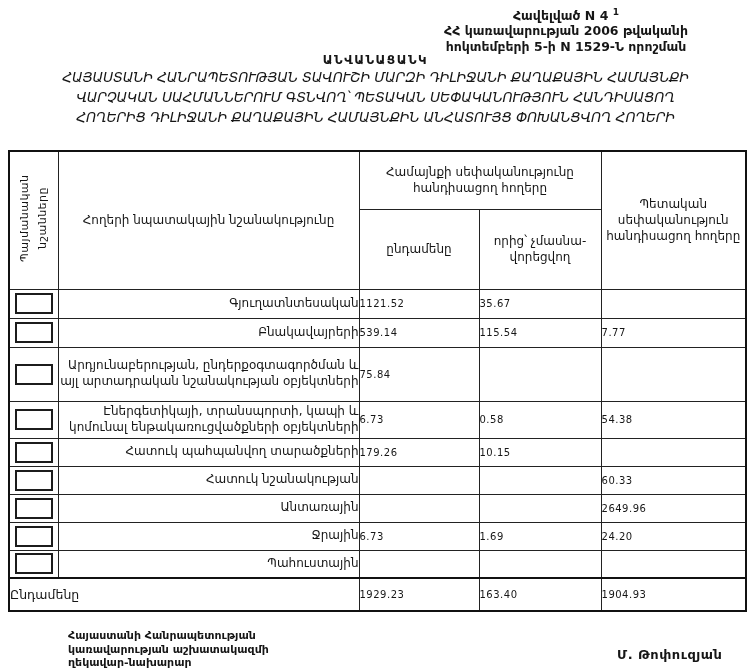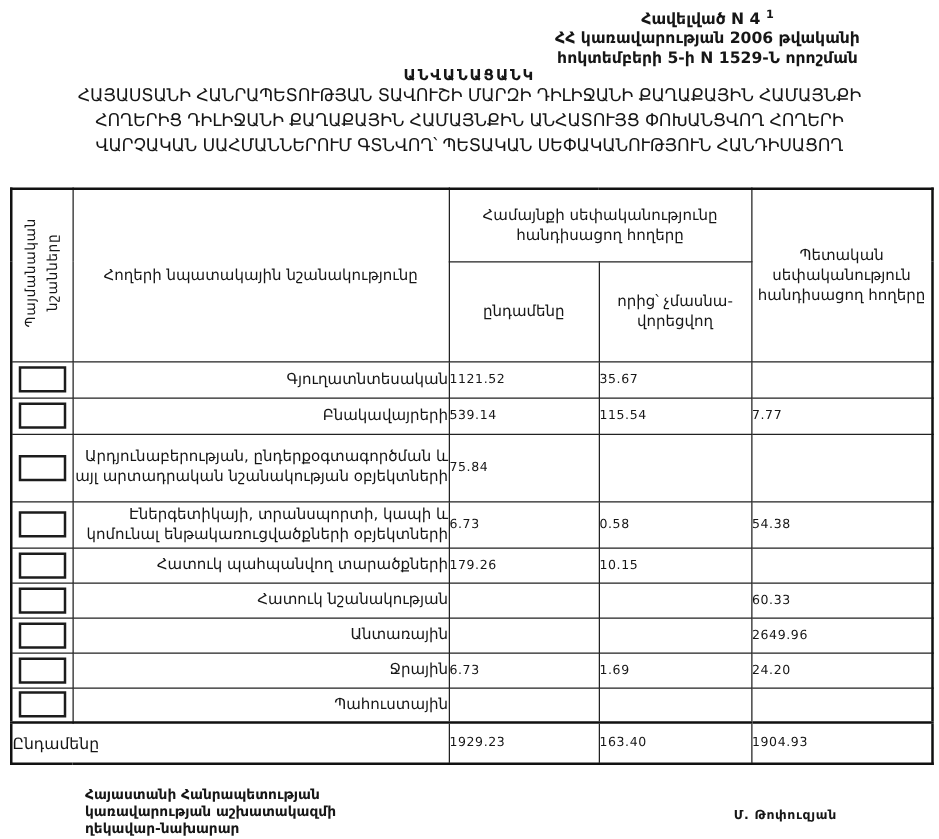--- a/index.html
+++ b/index.html
@@ -10,21 +10,21 @@
   }
   
   .appendix {
     position:absolute; top:7px; left:388px; width:356px;
     text-align:center; font-weight:bold; font-size:12.5px; line-height:1.22;
   }
   .appendix sup { font-size:9px; }
   
   .title-block { position:absolute; top:53px; left:0; width:751px; text-align:center; }
   .title-heading { font-size:12px; font-weight:bold; letter-spacing:1.5px; }
-  .title-line { font-size:14px; line-height:20px; letter-spacing:-0.2px; }
+  .title-line { font-size:14px; line-height:20px; letter-spacing:-0.2px;font-style:italic; }
   
   table.land-table {
     position:absolute; top:150px; left:8px; width:737px;
     border-collapse:collapse; table-layout:fixed;
   }
   table.land-table td, table.land-table th {
     border:1.5px solid #222; padding:0; font-weight:normal;
   }
   table.land-table { border:2.5px solid #111; }
   .h-cell { font-size:12px; text-align:center; vertical-align:middle; line-height:1.35; }
@@ -45,38 +45,38 @@
   .c-label { font-size:12px; text-align:right; vertical-align:middle; padding:2px 4px 2px 7px; line-height:1.3; }
   .c-num { font-size:10px; text-align:left; vertical-align:middle; letter-spacing:0.5px; }
   .total-label { font-size:12.5px; text-align:left; vertical-align:middle; padding-left:68px; }
   tr.total-row td { border-top:2px solid #111; }
   
   .footer-left {
     position:absolute; left:68px; top:629px;
     font-size:11px; font-weight:bold; line-height:13.5px;
   }
   .signature {
-    position:absolute; left:587px; top:647px;
-    font-size:10px; font-weight:bold; letter-spacing:0.5px;
+    position:absolute; left:617px; top:647px;
+    font-size:13px; font-weight:bold; letter-spacing:0.5px;
   }
 </style>
 </head>
 <body>
 
 <div class="appendix">
   <div><span>Հավելված N 4</span>&nbsp;<sup>1</sup></div>
   <div>ՀՀ կառավարության 2006 թվականի</div>
   <div>հոկտեմբերի 5-ի N 1529-Ն որոշման</div>
 </div>
 
 <div class="title-block">
   <div class="title-heading">ԱՆՎԱՆԱՑԱՆԿ</div>
   <div class="title-line">ՀԱՅԱՍՏԱՆԻ ՀԱՆՐԱՊԵՏՈՒԹՅԱՆ ՏԱՎՈՒՇԻ ՄԱՐԶԻ ԴԻԼԻՋԱՆԻ ՔԱՂԱՔԱՅԻՆ ՀԱՄԱՅՆՔԻ</div>
+  <div class="title-line">ՎԱՐՉԱԿԱՆ  ՍԱՀՄԱՆՆԵՐՈՒՄ ԳՏՆՎՈՂ՝  ՊԵՏԱԿԱՆ ՍԵՓԱԿԱՆՈՒԹՅՈՒՆ ՀԱՆԴԻՍԱՑՈՂ</div>
   <div class="title-line">ՀՈՂԵՐԻՑ  ԴԻԼԻՋԱՆԻ ՔԱՂԱՔԱՅԻՆ ՀԱՄԱՅՆՔԻՆ ԱՆՀԱՏՈՒՅՑ  ՓՈԽԱՆՑՎՈՂ ՀՈՂԵՐԻ</div>
-  <div class="title-line">ՎԱՐՉԱԿԱՆ  ՍԱՀՄԱՆՆԵՐՈՒՄ ԳՏՆՎՈՂ՝  ՊԵՏԱԿԱՆ ՍԵՓԱԿԱՆՈՒԹՅՈՒՆ ՀԱՆԴԻՍԱՑՈՂ</div>
 </div>
 
 <table class="land-table">
   <colgroup>
     <col style="width:49px">
       <col style="width:301px">
       <col style="width:120px">
       <col style="width:122px">
       <col style="width:145px">
   </colgroup>

